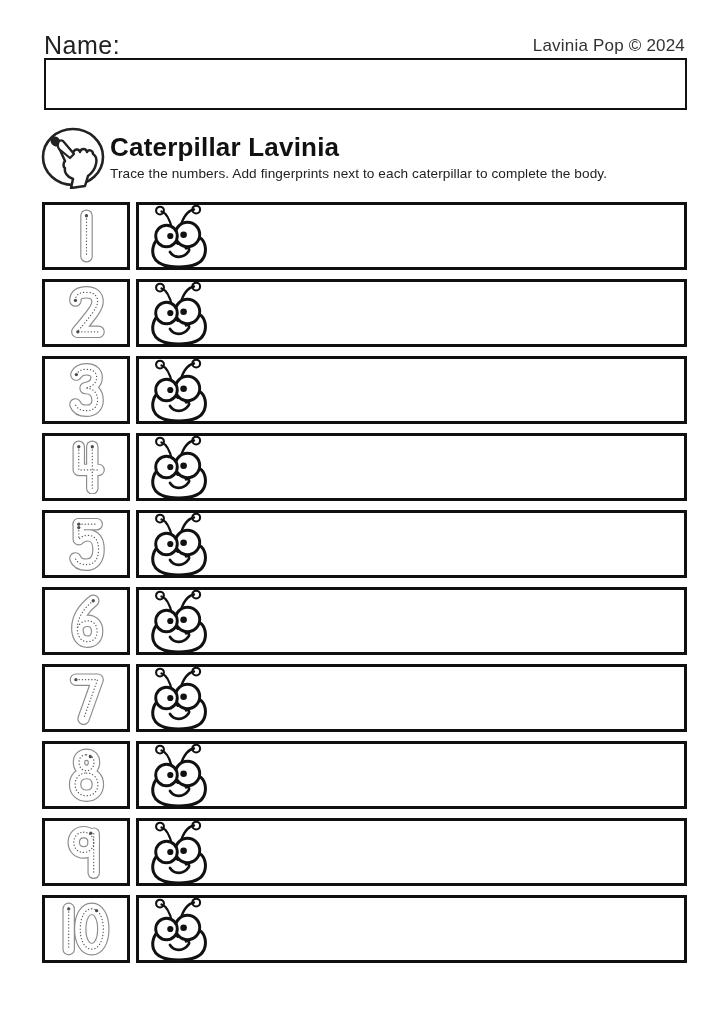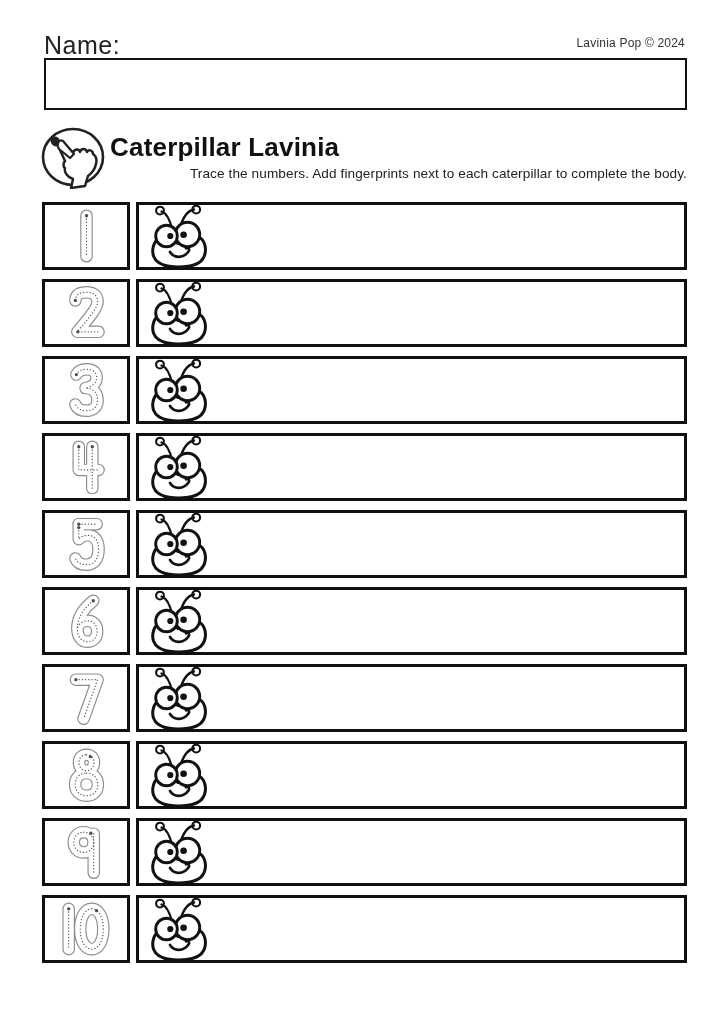--- a/index.html
+++ b/index.html
@@ -5,35 +5,35 @@
   html,body{margin:0;padding:0;background:#e8e8e8;}
   .page{
     position:relative;width:724px;height:1024px;background:#ffffff;
     font-family:"Liberation Sans",sans-serif;color:#1a1a1a;overflow:hidden;
     margin:0 auto;
   }
   .name-label{
     position:absolute;left:44px;top:31px;font-size:25px;letter-spacing:.5px;color:#222;
   }
   .credit{
-    position:absolute;right:39px;top:36px;font-size:12px;color:#333;letter-spacing:.2px;
+    position:absolute;right:39px;top:36px;font-size:17px;color:#333;letter-spacing:.2px;
   }
   .name-box{
     position:absolute;left:44px;top:58px;width:643px;height:52px;
     border:2.5px solid #111;box-sizing:border-box;background:#fff;
   }
   .activity-header{position:absolute;left:39px;top:126px;width:648px;}
   .hand-icon{position:absolute;left:0;top:1px;width:68px;height:62px;}
   .activity-title{
     position:absolute;left:71px;top:6px;font-size:26px;font-weight:bold;color:#111;
     letter-spacing:.2px;white-space:nowrap;
   }
   .activity-instructions{
     position:absolute;left:71px;top:40px;font-size:13.6px;color:#222;
-    width:577px;white-space:nowrap;letter-spacing:.1px;text-align:right;
+    width:577px;white-space:nowrap;letter-spacing:.1px;
   }
   .rows{
     position:absolute;left:42px;top:202px;width:645px;
     display:flex;flex-direction:column;gap:9px;
   }
   .row{height:68px;display:flex;gap:6px;}
   .num-box{
     width:88px;box-sizing:border-box;border:3px solid #101010;background:#fff;
     display:flex;align-items:center;justify-content:center;flex:none;
   }

